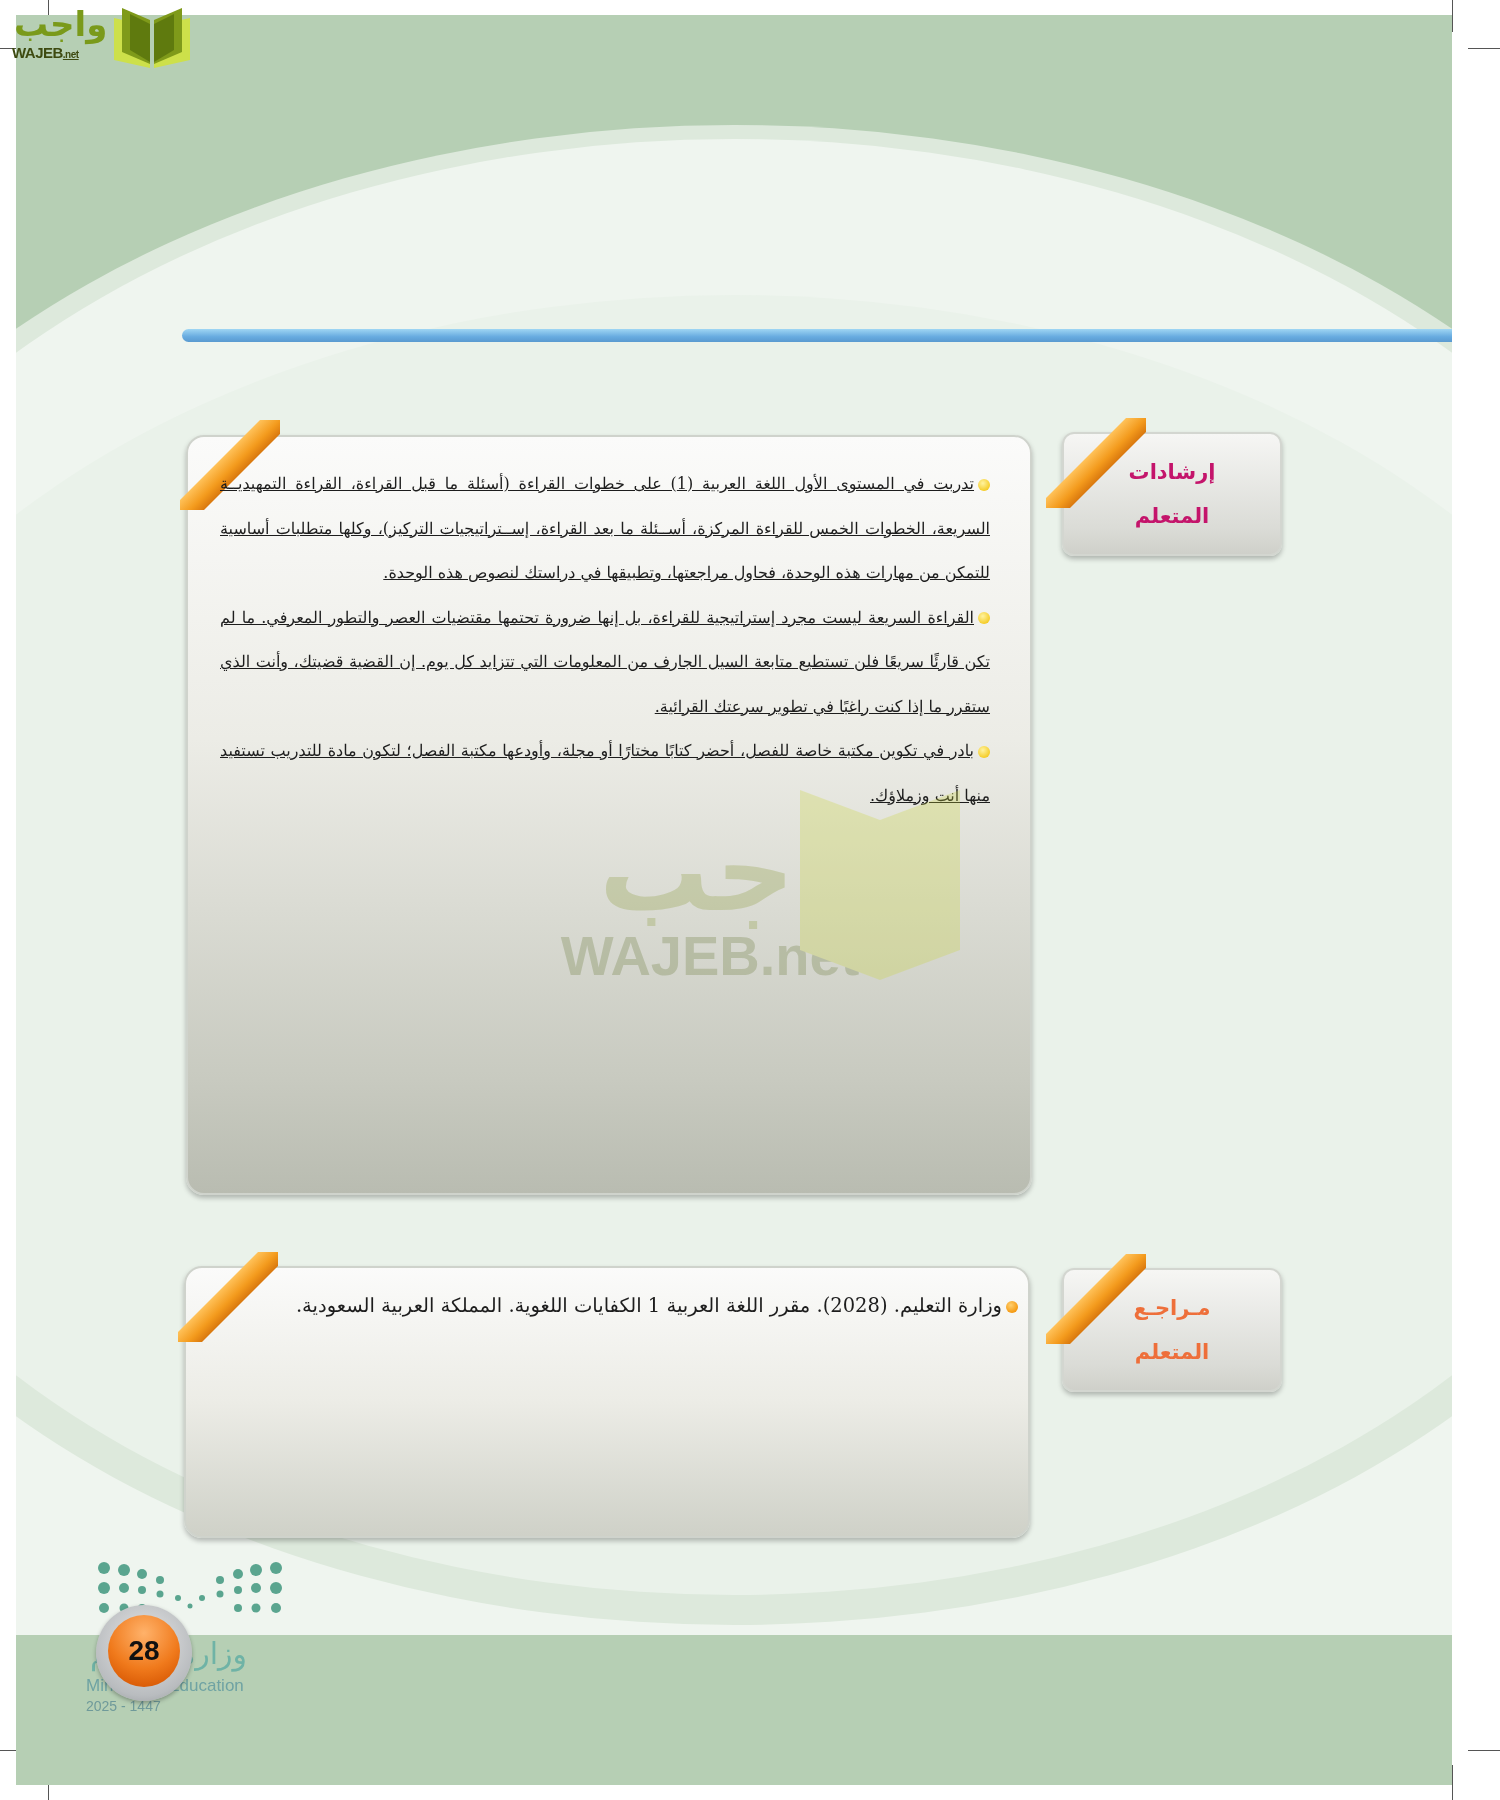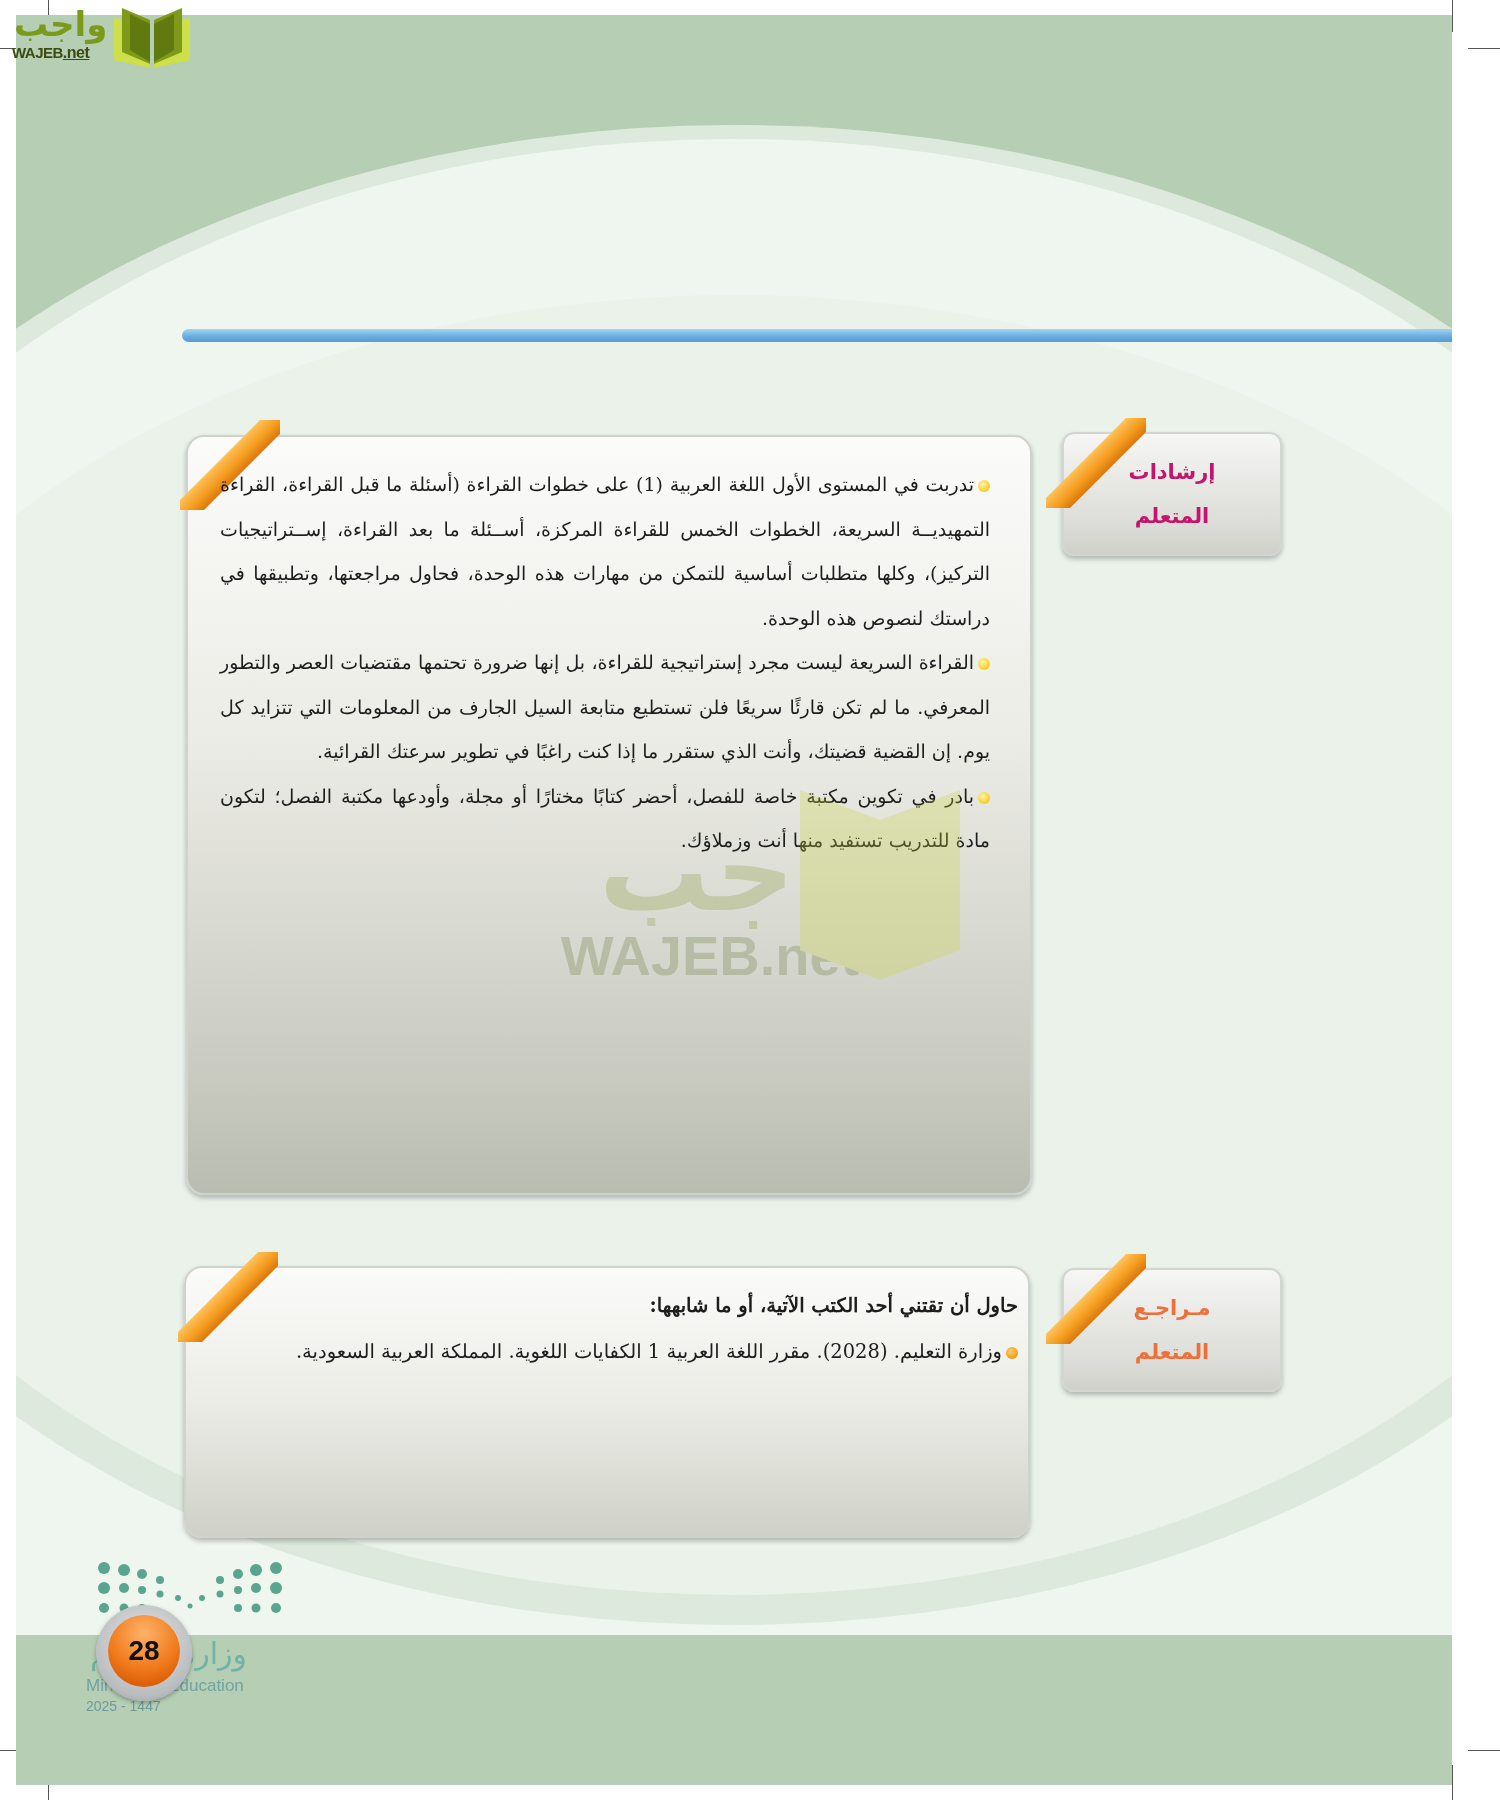--- a/index.html
+++ b/index.html
@@ -38,21 +38,21 @@
 
   .blue-rule {
     position: absolute; left: 182px; top: 329px; width: 1270px; height: 13px;
     border-radius: 7px 0 0 7px;
     background: linear-gradient(#9fd6f3, #67abe0 60%, #5a9ad0);
   }
 
   .logo { position: absolute; left: 8px; top: 4px; width: 185px; height: 62px; }
   .logo-ar { position: absolute; left: 6px; top: 0; font-size: 34px; font-weight: bold; color: #7a9a1a; font-family: "DejaVu Sans", sans-serif; direction: rtl; }
   .logo-en { position: absolute; left: 4px; top: 40px; font-size: 15px; font-weight: bold; color: #3d4a10; letter-spacing: -0.5px; font-family: "Liberation Sans", sans-serif; }
-  .logo-en small { font-size: 16px; text-decoration: underline; }
+  .logo-en small { font-size: 10px; text-decoration: underline; }
   .logo-book { position: absolute; left: 104px; top: 2px; }
 
   .box {
     position: absolute; border-radius: 18px;
     box-shadow: 0 3px 5px rgba(0,0,0,0.25);
     border: 2px solid #cfd3cc;
   }
   .box-main {
     left: 186px; top: 435px; width: 846px; height: 760px;
     background: linear-gradient(#fbfbfa 0%, #ecece6 40%, #c8cac0 85%, #b9bcb1 100%);
@@ -67,21 +67,21 @@
   .ribbon::before {
     content: ""; position: absolute; left: -30px; top: 30px; width: 170px; height: 24px;
     background: linear-gradient(#ffc25a, #f39a1c 60%, #d9780e);
     transform: rotate(-45deg);
   }
 
   .content {
     position: absolute; direction: rtl; text-align: justify;
     font-family: "DejaVu Serif", serif; color: #1d1d1d;
   }
-  .content-main { left: 220px; top: 462px; width: 770px; font-size: 19px; line-height: 44.5px; }
+  .content-main { left: 220px; top: 462px; width: 770px; font-size: 16px; line-height: 44.5px; text-decoration: underline; }
   .content-refs { left: 210px; top: 1283px; width: 808px; font-size: 19.5px; line-height: 46px; }
   .item { position: relative; padding-right: 0; }
   .bullet {
     display: inline-block; width: 12px; height: 12px; border-radius: 50%;
     margin-left: 4px; vertical-align: middle;
   }
   .bullet-yellow { background: radial-gradient(circle at 40% 35%, #fff3a0, #f5cd2a 70%, #e0b000); }
   .bullet-orange { background: radial-gradient(circle at 40% 35%, #ffd070, #f59a12 70%, #e07a00); }
   .refs-intro { font-weight: bold; }
 
@@ -181,21 +181,20 @@
 <div class="box box-refs"></div>
 <div class="ribbon" style="left:178px;top:1252px;"></div>
 
 <div class="tag tag-2">
   <div>مـراجـع</div>
   <div>المتعلم</div>
 </div>
 <div class="ribbon" style="left:1046px;top:1254px;"></div>
 
 <div class="content content-refs">
-  <p class="refs-intro">حاول أن تقتني أحد الكتب الآتية، أو ما شابهها:</p>
   <p class="item"><span class="bullet bullet-orange"></span><span>وزارة التعليم. (2028). مقرر اللغة العربية 1 الكفايات اللغوية. المملكة العربية السعودية.</span></p>
 </div>
 
 <div class="moe-logo">
   <svg width="200" height="70" viewBox="0 0 200 70" style="position:absolute;left:10px;top:0;">
     <g fill="#5aa58f">
       <circle cx="14" cy="10" r="6"></circle>
         <circle cx="34" cy="12" r="6"></circle>
         <circle cx="52" cy="16" r="5"></circle>
         <circle cx="70" cy="22" r="4"></circle>

